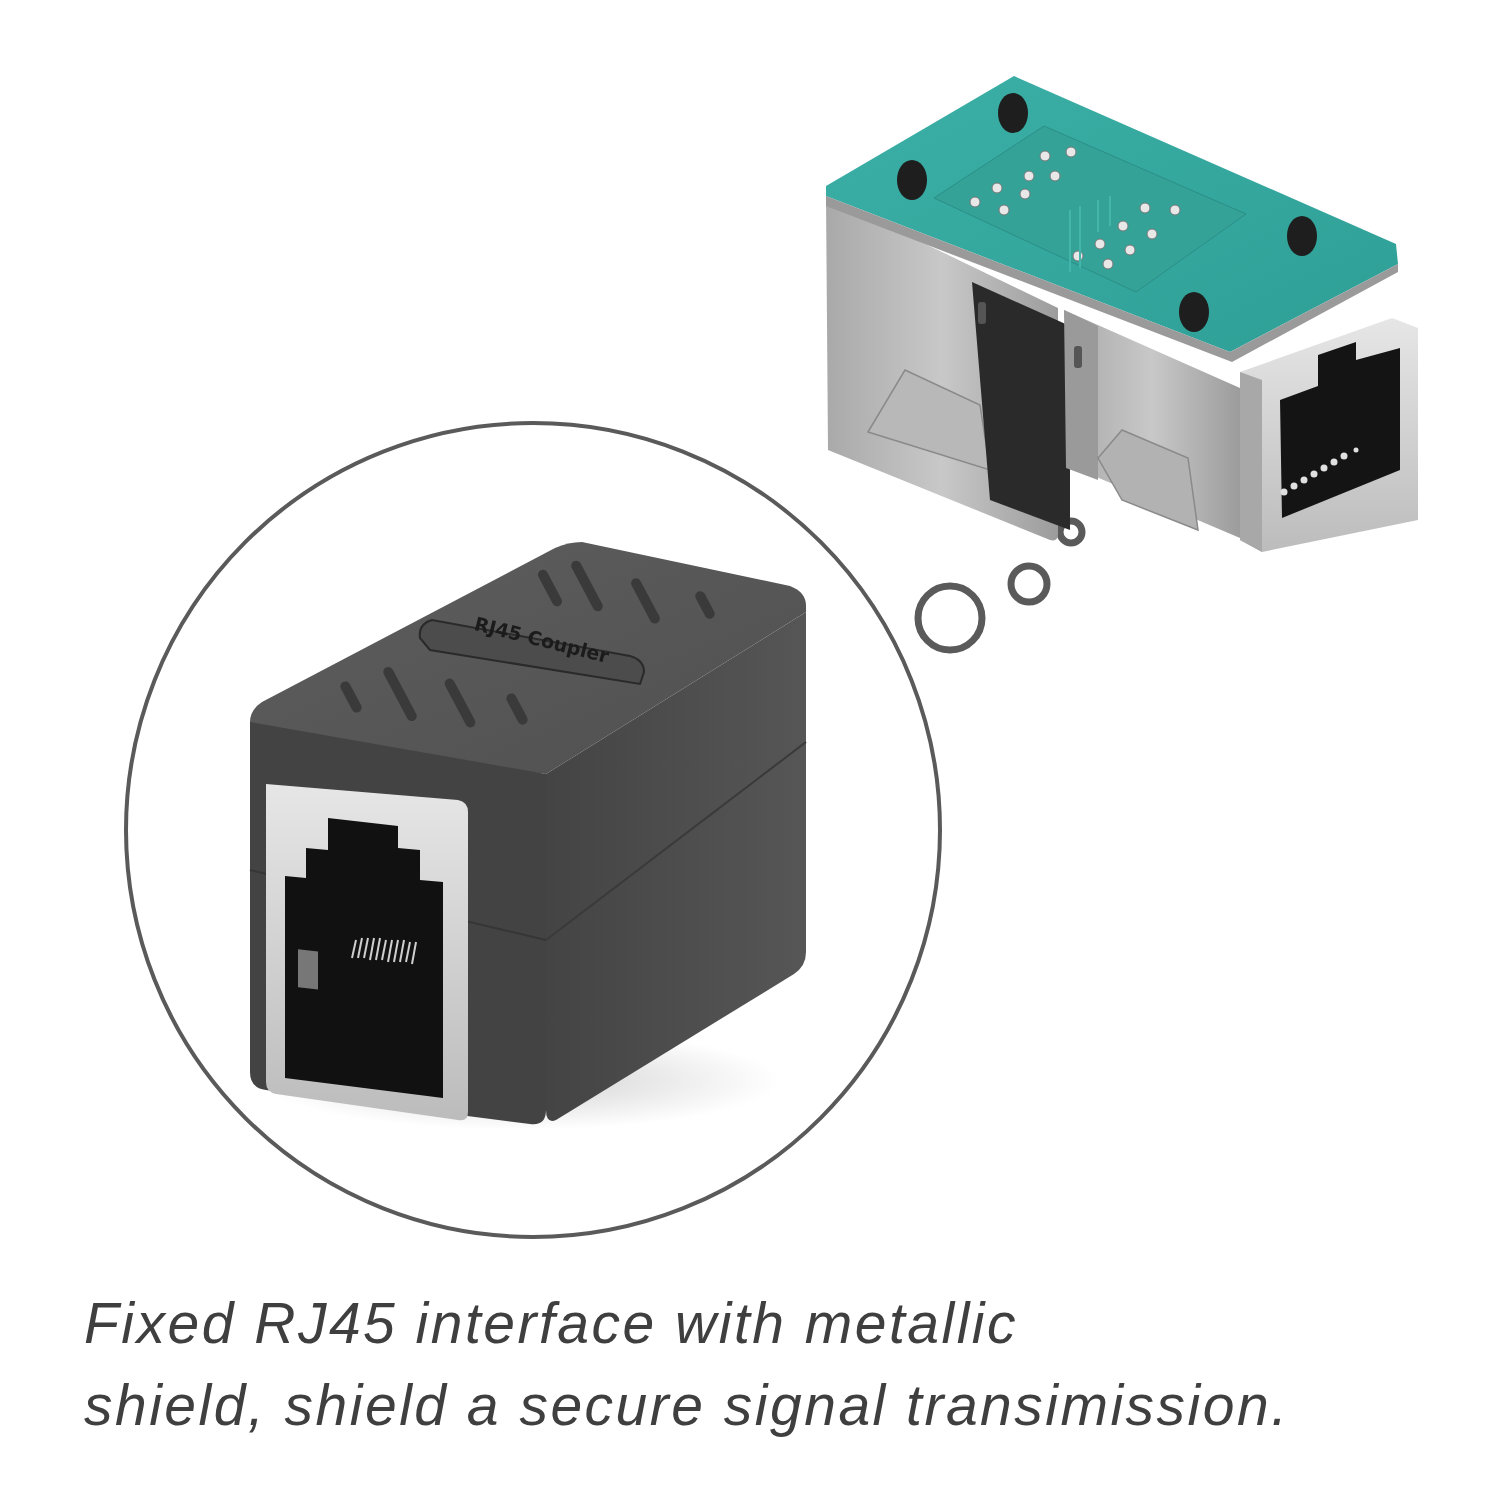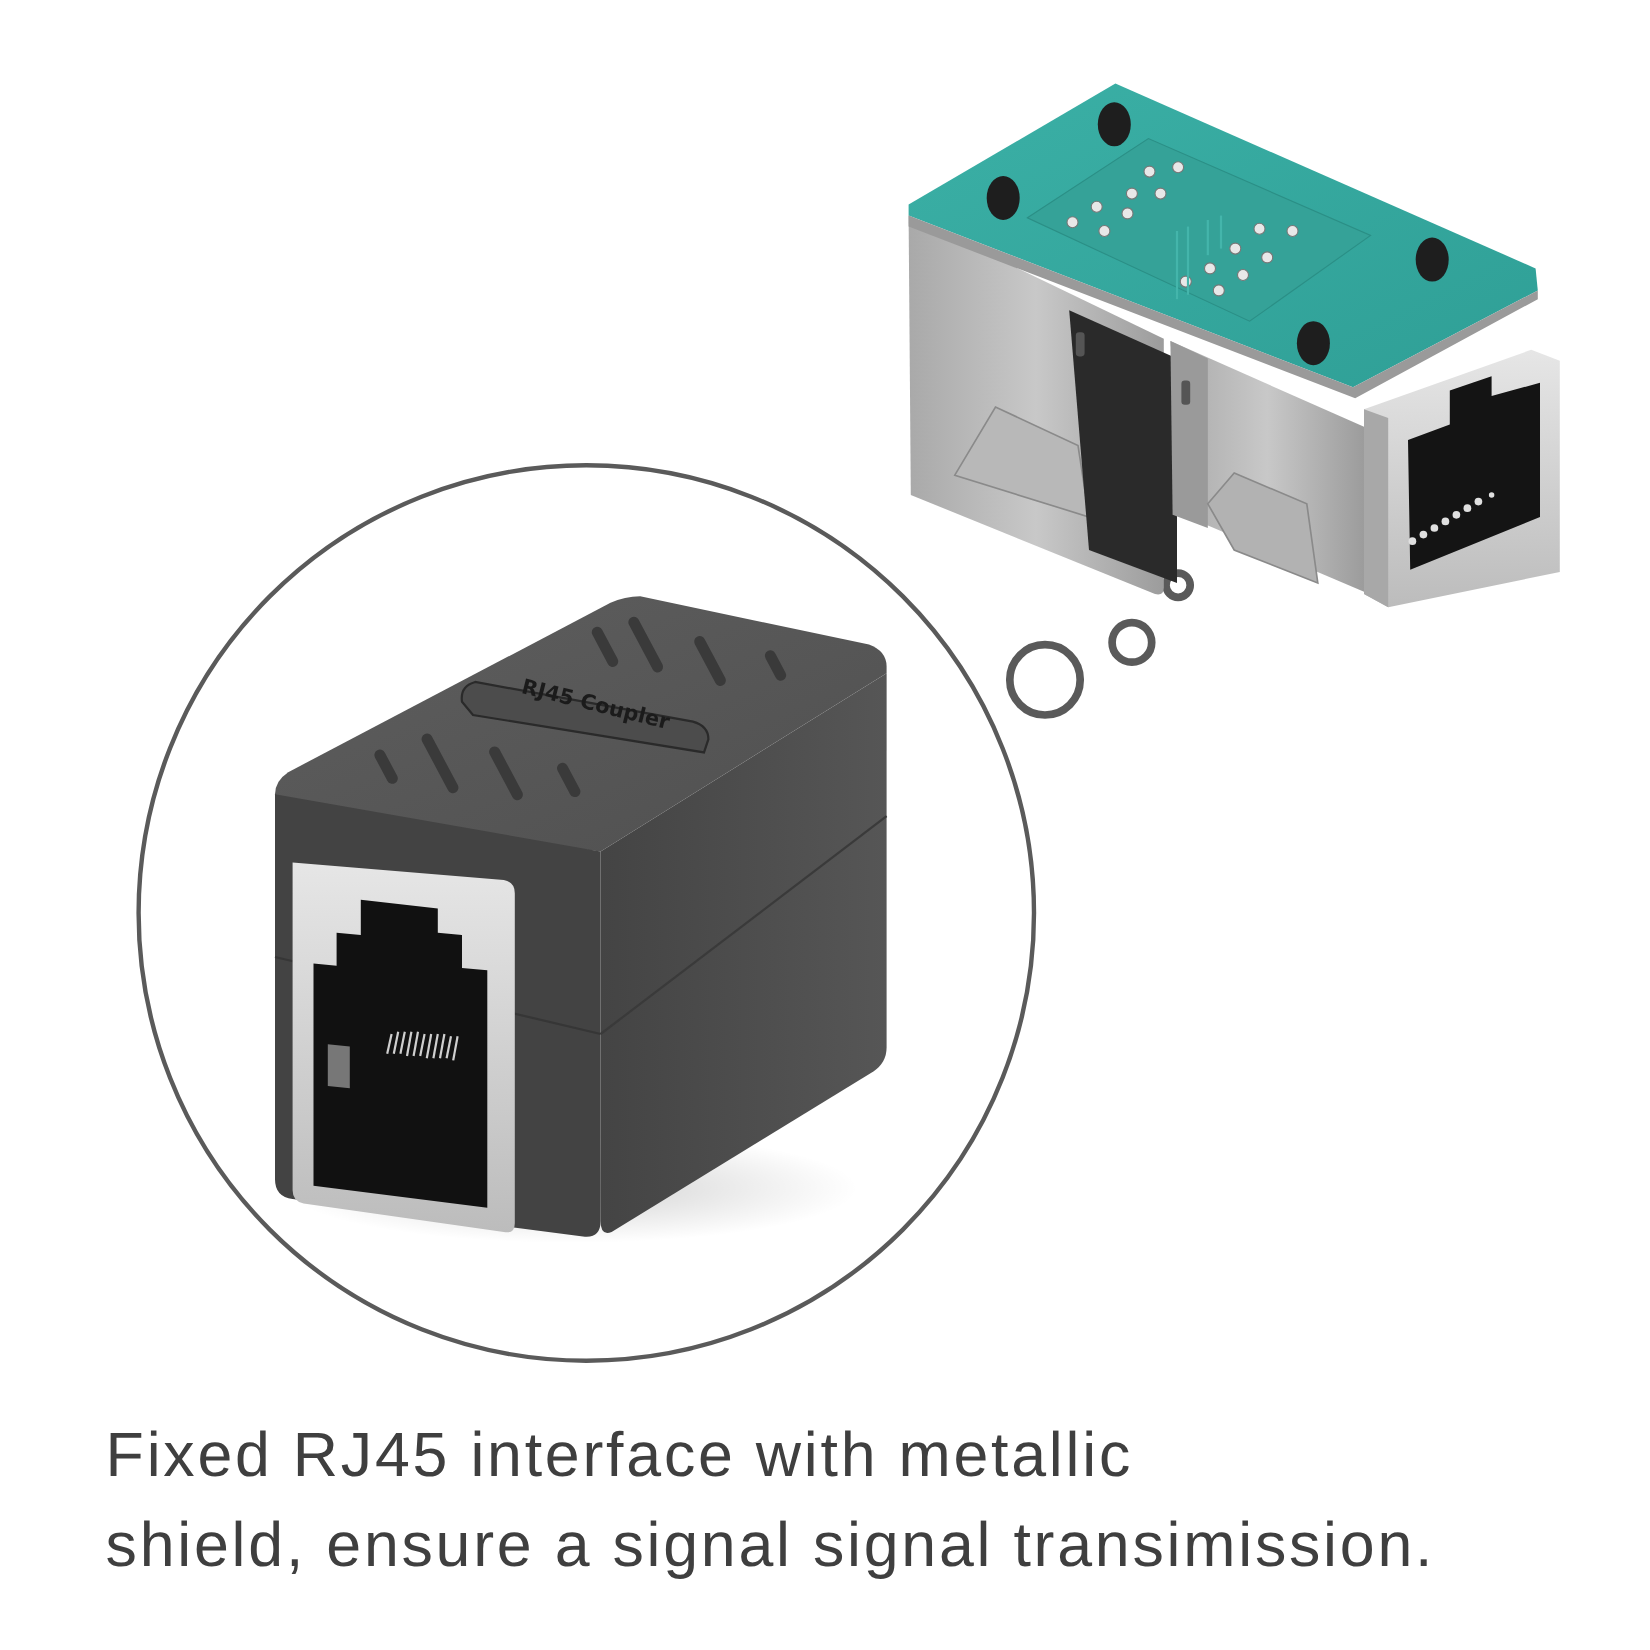--- a/index.html
+++ b/index.html
@@ -1,18 +1,18 @@
 <!DOCTYPE html>
 <html><head>
   <meta charset="utf-8">
   <style>
     html, body { margin: 0; padding: 0; background: #ffffff; }
     body { width: 1500px; height: 1500px; position: relative; overflow: hidden; font-family: "Liberation Sans", sans-serif; }
     .stage { position: absolute; left: 0; top: 0; width: 1500px; height: 1500px; }
-    .caption { position: absolute; left: 96px; top: 1282px; width: 1400px; color: #3f3f3f; font-family: "Liberation Sans", sans-serif; font-size: 57px; letter-spacing: 2.5px; line-height: 82px; }
+    .caption { position: absolute; left: 84px; top: 1282px; width: 1400px; color: #3f3f3f; font-family: "Liberation Sans", sans-serif; font-size: 57px; letter-spacing: 2.5px; line-height: 82px; font-style: italic; }
     .caption div { white-space: nowrap; }
   </style>
 </head>
 <body>
 
 <svg class="stage" viewBox="0 0 1500 1500" xmlns="http://www.w3.org/2000/svg">
   <defs>
     <linearGradient id="metalFront" x1="0" y1="0" x2="0" y2="1">
       <stop offset="0" stop-color="#e6e6e6"></stop>
       <stop offset="1" stop-color="#bcbcbc"></stop>
@@ -155,14 +155,14 @@
       <path d="M1070 210 L1070 272"></path>
         <path d="M1080 206 L1080 268"></path>
         <path d="M1098 200 L1098 232"></path>
         <path d="M1110 196 L1110 226"></path>
     </g>
   </g>
 </svg>
 
 <div class="caption">
   <div>Fixed RJ45 interface with metallic</div>
-  <div>shield, ensure a signal signal transimission.</div>
+  <div>shield, shield a secure signal transimission.</div>
 </div>
 
 </body></html>

